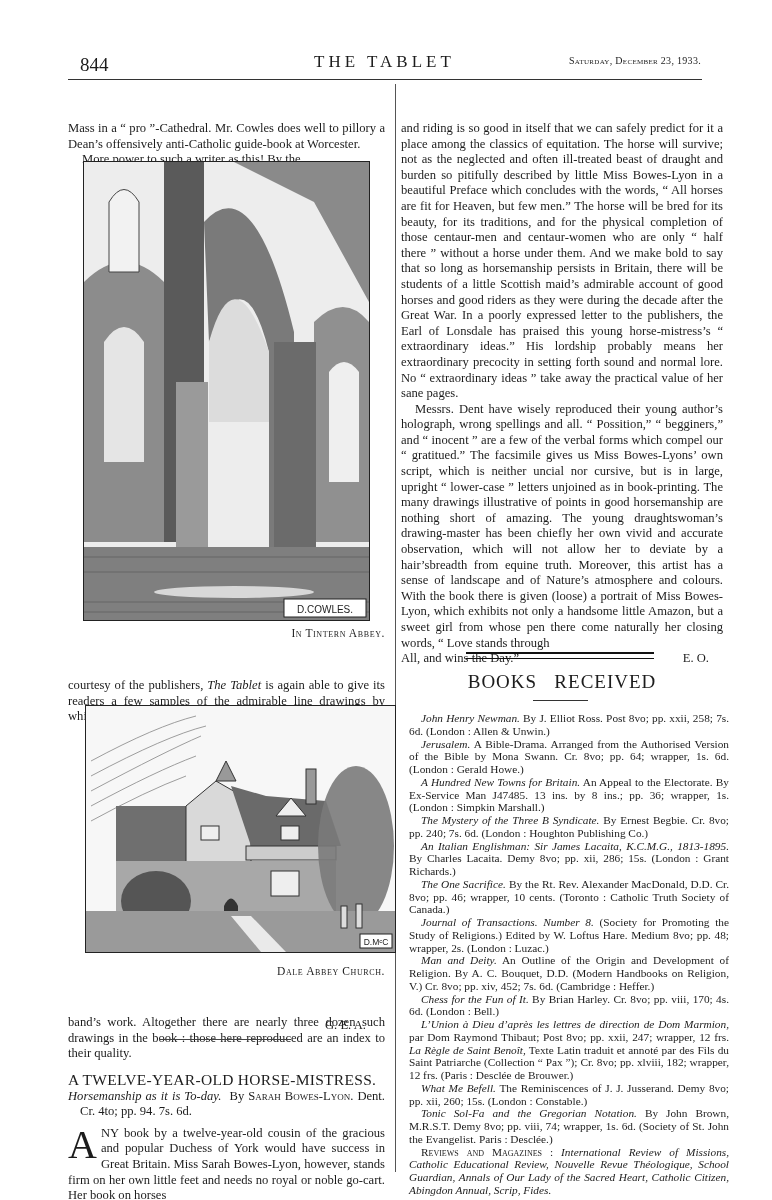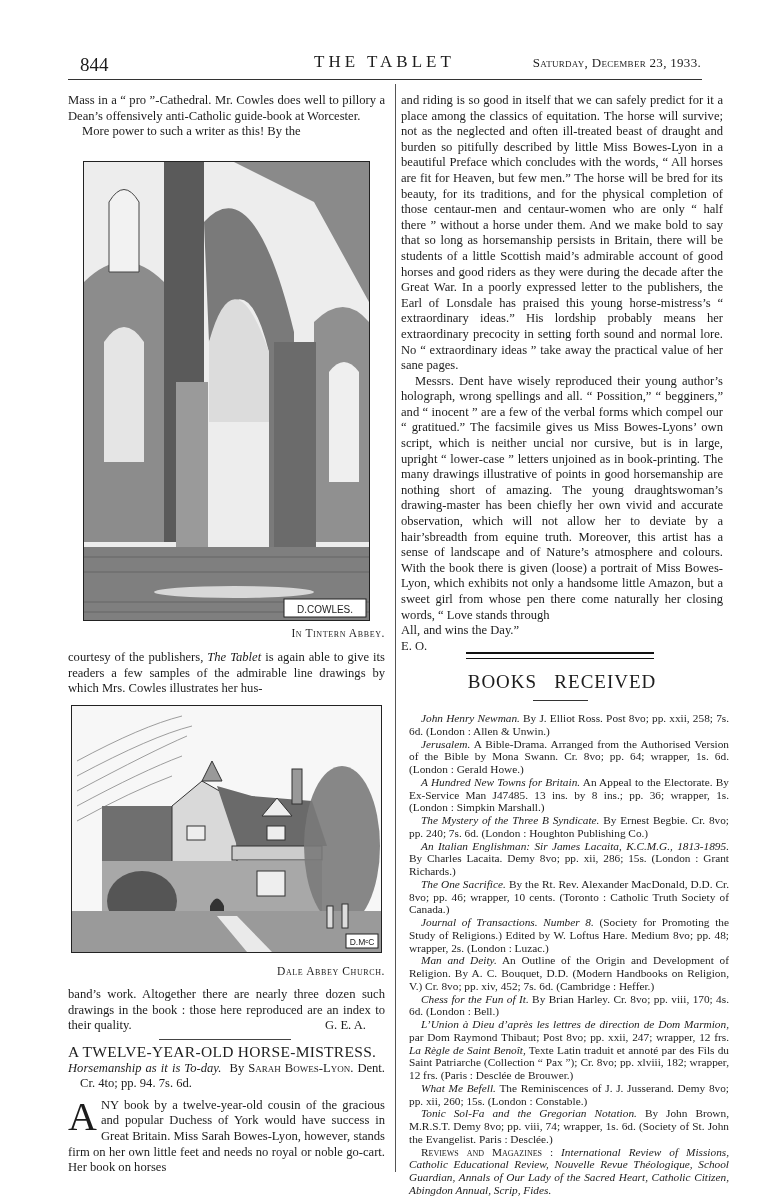--- a/index.html
+++ b/index.html
@@ -3,34 +3,34 @@
 <meta charset="utf-8">
 <style>
   html, body { margin: 0; padding: 0; }
   body {
     width: 772px; height: 1200px; background: #ffffff; position: relative; overflow: hidden;
     font-family: "Liberation Serif", "DejaVu Serif", serif; color: #1c1c1c;
   }
   .header { position: absolute; top: 50px; left: 68px; width: 633px; height: 26px; }
   .pg { position: absolute; left: 12px; top: 4px; font-size: 19px; }
   .masthead { position: absolute; left: 246px; top: 2px; font-size: 17px; letter-spacing: 4px; }
-  .date { position: absolute; right: 0; top: 5px; font-size: 13px; font-variant: small-caps; letter-spacing: 0.3px; }
+  .date { position: absolute; right: 0; top: 5px; font-size: 10px; font-variant: small-caps; letter-spacing: 0.3px; }
   .rule-top { position: absolute; top: 79px; left: 68px; width: 634px; border-top: 1.6px solid #333; }
   .col-div { position: absolute; left: 395px; top: 84px; height: 1088px; border-left: 1px solid #555; }
 
-  .col { position: absolute; font-size: 12.6px; line-height: 15.6px; text-align: justify; }
+  .col { position: absolute; font-size: 12.6px; line-height: 15.6px; text-align: justify; margin-top: 28px; }
   .col p { margin: 0; }
   .col p.ind { text-indent: 14px; }
   .left { left: 68px; width: 317px; }
   .right { left: 401px; width: 322px; }
 
   .fig { position: absolute; border: 1.5px solid #222; overflow: hidden; background: #a3a3a3; }
   .fig svg { display: block; }
   .caption { position: absolute; text-align: right; font-size: 11.5px; font-variant: small-caps; letter-spacing: 0.6px; }
-  .line-end { display: flex; justify-content: space-between; flex-direction: column; }
+  .line-end { display: flex; justify-content: space-between; }
   .short-rule { border-top: 1px solid #444; }
 
   .head-title { text-align: left; font-size: 15.5px; letter-spacing: 0.3px; }
   .review-title { font-size: 12.6px; }
   .dropcap { float: left; font-size: 40px; line-height: 31px; margin: 3px 4px 0 0; }
 
   .books-rule { position: absolute; left: 466px; width: 188px; height: 4px; border-top: 2.5px solid #111; border-bottom: 1.5px solid #111; }
   .books-title { position: absolute; left: 401px; width: 322px; text-align: center; font-size: 19px; letter-spacing: 1px; }
   .books-sub-rule { position: absolute; left: 533px; width: 55px; border-top: 1px solid #333; }
   .books { position: absolute; left: 401px; width: 320px; font-size: 11.3px; line-height: 12.75px; text-align: justify; }
@@ -81,21 +81,21 @@
     <rect x="200" y="437" width="82" height="18" fill="#fff" stroke="#222"></rect>
     <text x="241" y="451" font-family="Liberation Sans, sans-serif" font-size="10" text-anchor="middle" fill="#222">D.COWLES.</text>
   </svg>
 </div>
 <div class="caption" style="left:68px; width:317px; top:627px;">In Tintern Abbey.</div>
 
 <div class="col left" style="top:650px;">
   <p><span>courtesy of the publishers, </span><i>The Tablet</i><span> is again able to give its readers a few samples of the admirable line drawings by which Mrs. Cowles illustrates her hus-</span></p>
 </div>
 
-<div class="fig" style="left:71px; top:705px; width:309px; height:246px;">
+<div class="fig" style="left:85px; top:705px; width:309px; height:246px;">
   <svg width="309" height="246" viewBox="0 0 309 246">
     <rect width="309" height="246" fill="#f7f7f7"></rect>
     <g stroke="#555" stroke-width="0.8" fill="none" opacity="0.7">
       <path d="M5 55 Q70 20 110 10"></path>
         <path d="M5 70 Q80 30 120 20"></path>
         <path d="M5 85 Q80 45 115 30"></path>
       <path d="M5 100 Q70 65 110 50"></path>
         <path d="M5 115 Q60 85 100 70"></path>
     </g>
     <path d="M30 130 L95 100 L105 130 Z" fill="#fff"></path>

